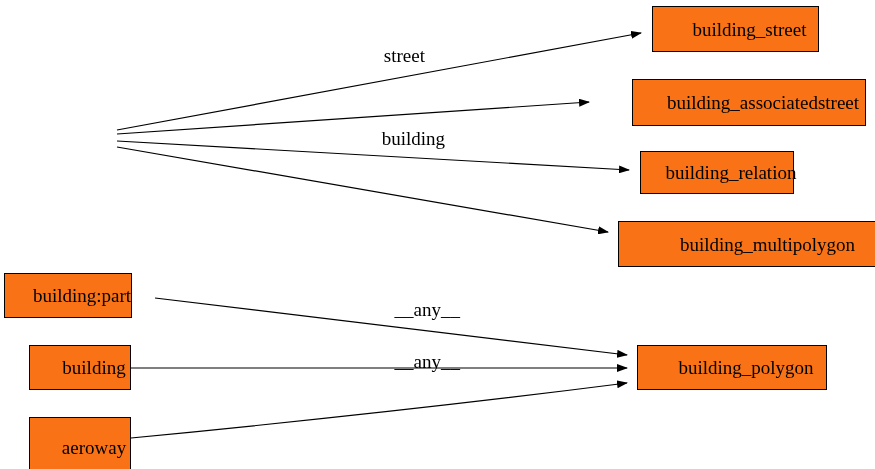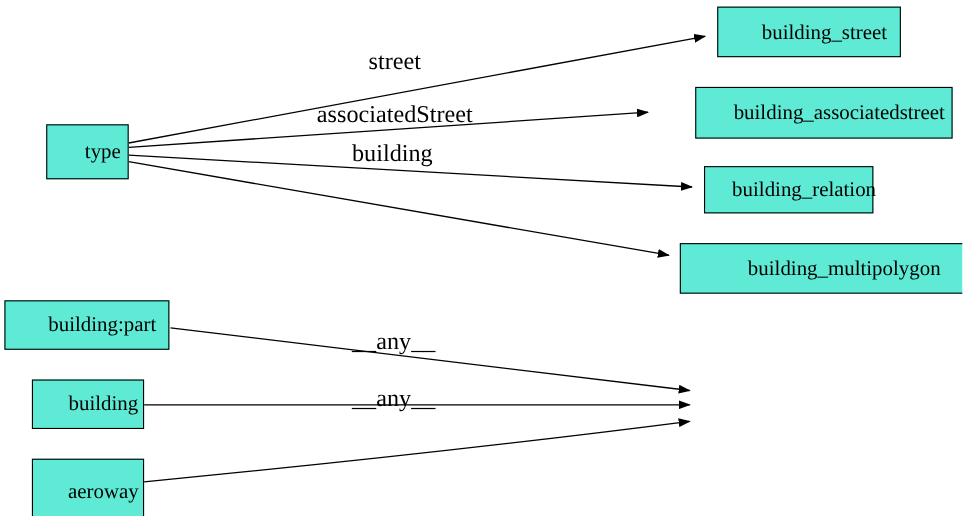--- a/index.html
+++ b/index.html
@@ -20,37 +20,37 @@
     left: 0;
     top: 0;
     width: 875px;
     height: 469px;
     pointer-events: none;
   }
   .node {
     position: absolute;
     box-sizing: border-box;
     border: 1px solid #000000;
-    background: #5eead4;
+    background: #f97316;
     display: flex;
     align-items: center;
     justify-content: center;
     color: #000000;
     font-size: 19px;
     line-height: 1;
     white-space: nowrap;
     padding-left: 28px;
   }
   .edge-label {
     position: absolute;
     color: #000000;
-    font-size: 22px;
+    font-size: 19px;
     line-height: 19px;
     white-space: pre;
-    text-align: left;
+    text-align: right;
     background: transparent;
   }
 </style>
 </head>
 <body>
 
 <div id="canvas">
 
   <svg class="edges" viewBox="0 0 875 469">
     <defs>
@@ -67,56 +67,55 @@
 
     <path d="M117,147 L608,232" fill="none" stroke="#000000" stroke-width="1.2" marker-end="url(#arrow)"></path>
 
     <path d="M155,298 L627,355" fill="none" stroke="#000000" stroke-width="1.2" marker-end="url(#arrow)"></path>
 
     <path d="M131,368 L627,368" fill="none" stroke="#000000" stroke-width="1.2" marker-end="url(#arrow)"></path>
 
     <path d="M131,438 Q400,412 627,383" fill="none" stroke="#000000" stroke-width="1.2" marker-end="url(#arrow)"></path>
   </svg>
 
-  <div class="node" style="left:42px; top:113px; width:75px; height:50px;">
-    <span>type</span>
-  </div>
 
   <div class="node" style="left:652px; top:6px; width:167px; height:46px;">
     <span>building_street</span>
   </div>
 
   <div class="node" style="left:632px; top:79px; width:234px; height:47px;">
     <span>building_associatedstreet</span>
   </div>
 
   <div class="node" style="left:640px; top:151px; width:154px; height:43px;">
     <span>building_relation</span>
   </div>
 
   <div class="node" style="left:618px; top:221px; width:271px; height:46px;">
     <span>building_multipolygon</span>
   </div>
 
-  <div class="node" style="left:4px; top:273px; width:150px; height:45px;">
+  <div class="node" style="left:4px; top:273px; width:128px; height:45px;">
     <span>building:part</span>
   </div>
 
   <div class="node" style="left:29px; top:345px; width:102px; height:45px;">
     <span>building</span>
   </div>
 
   <div class="node" style="left:29px; top:417px; width:102px; height:61px;">
     <span>aeroway</span>
   </div>
 
+  <div class="node" style="left:637px; top:345px; width:190px; height:45px;">
+    <span>building_polygon</span>
+  </div>
 
   <div class="edge-label" style="left:335px; top:46px; width:90px;">street</div>
 
-  <div class="edge-label" style="left:288px; top:94px; width:190px;">associatedStreet</div>
 
   <div class="edge-label" style="left:320px; top:129px; width:125px;">building</div>
 
 
   <div class="edge-label" style="left:320px; top:300px; width:140px;">__any__</div>
 
   <div class="edge-label" style="left:320px; top:352px; width:140px;">__any__</div>
 
 
 </div>

